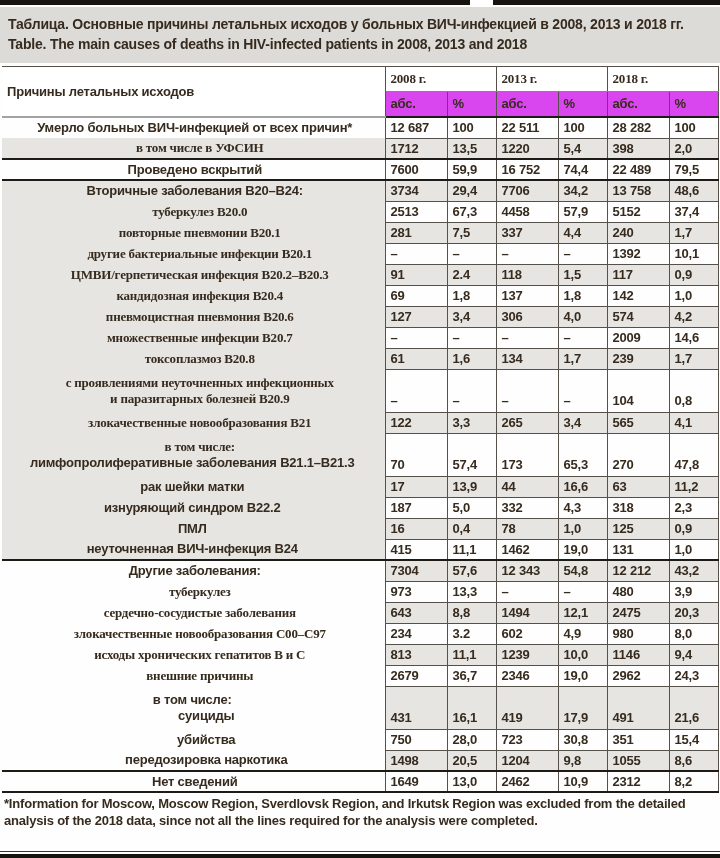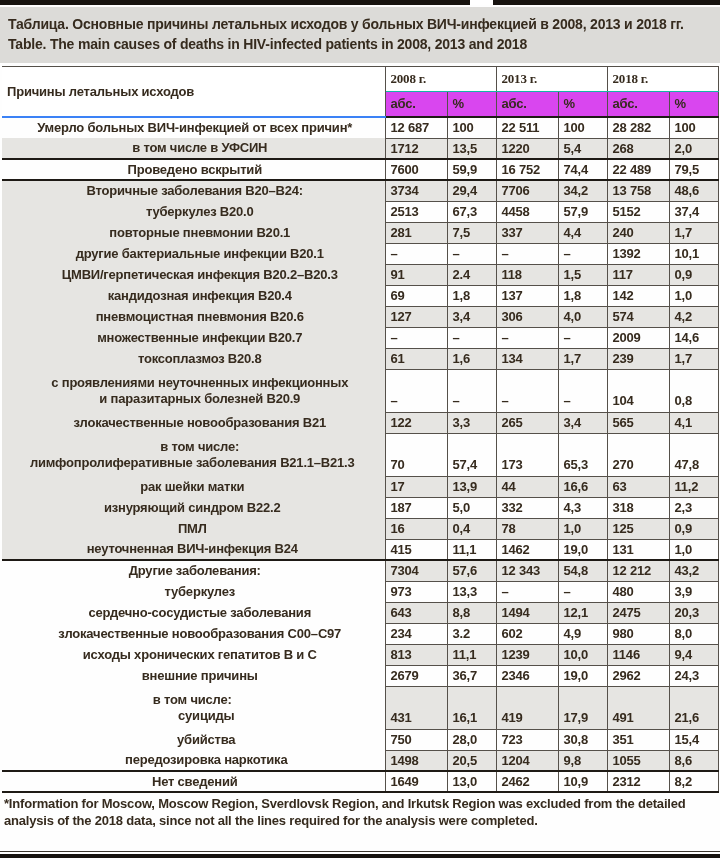--- a/index.html
+++ b/index.html
@@ -15,34 +15,34 @@
 
   .title-block { background:#dcdbd8; padding:8px 10px 9px 8px; margin-top:2px; }
   .title-block div { font-size:14px; font-weight:bold; line-height:1.4; }
 
   table.main { border-collapse:collapse; table-layout:fixed; width:716px; margin:3px 2px 0 2px; }
   table.main th, table.main td {
     font-size:13px; font-weight:bold; color:#362b1e;
     line-height:1.2; overflow:hidden; white-space:nowrap;
   }
   thead th { border:1px solid #55504a; text-align:left; padding:2px 4px 2px 5px; background:#fff; height:20px; }
-  thead th.causes { border-left:none; border-bottom:2px solid #3b82f6; vertical-align:middle; }
+  thead th.causes { border-left:none; border-bottom:2px solid #a3a3a3; vertical-align:middle; }
   thead th.sub { background:#d946ef; border-bottom:2px solid #1e1a15; }
   thead th.year { border-bottom:1px solid #14b8a6;font-family:Liberation Serif, serif; }
 
   tbody tr { height:21px; }
   tbody tr.tall { height:43px; }
   tbody td.val { border:1px solid #55504a; padding:1px 3px 1px 5px; vertical-align:middle; }
   tbody td.label-cell { border-right:1px solid #55504a; padding:1px 2px 1px 0; vertical-align:middle;text-align:center; }
   tbody tr.tall td.val { vertical-align:bottom; padding-bottom:3px; }
   tbody tr.section td { border-top:2px solid #1e1a15; }
   tbody tr:last-child td { border-bottom:2px solid #1e1a15;margin-left:32px; }
   td.shaded { background:#e6e5e2; }
   .lvl0 { padding-left:5px; }
-  .lvl1 { padding-left:15px; }
+  .lvl1 { padding-left:15px;font-family:Liberation Serif, serif; }
   .lvl2 { }
   .lvl3 { padding-left:28px; }
 
   .footnotes { margin:3px 4px 0 4px; }
   .footnotes div { font-size:13px; font-weight:bold; line-height:1.3; }
 
   .bottom-wrap { position:absolute; left:0; right:0; bottom:0; }
   .bottom-thin { height:1px; background:#3c362e; margin-bottom:2px; }
   .bottom-bar { height:4px; background:#17130f; }
 </style>
@@ -99,21 +99,21 @@
           <td class="val">100</td>
         </tr>
         <tr>
           <td class="label-cell shaded">
             <div class="lvl1">в том числе в УФСИН</div>
           </td>
           <td class="val shaded">1712</td>
           <td class="val shaded">13,5</td>
           <td class="val shaded">1220</td>
           <td class="val shaded">5,4</td>
-          <td class="val shaded">268</td>
+          <td class="val shaded">398</td>
           <td class="val shaded">2,0</td>
         </tr>
         <tr class="section">
           <td class="label-cell">
             <div class="lvl0">Проведено вскрытий</div>
           </td>
           <td class="val">7600</td>
           <td class="val">59,9</td>
           <td class="val">16 752</td>
           <td class="val">74,4</td>

